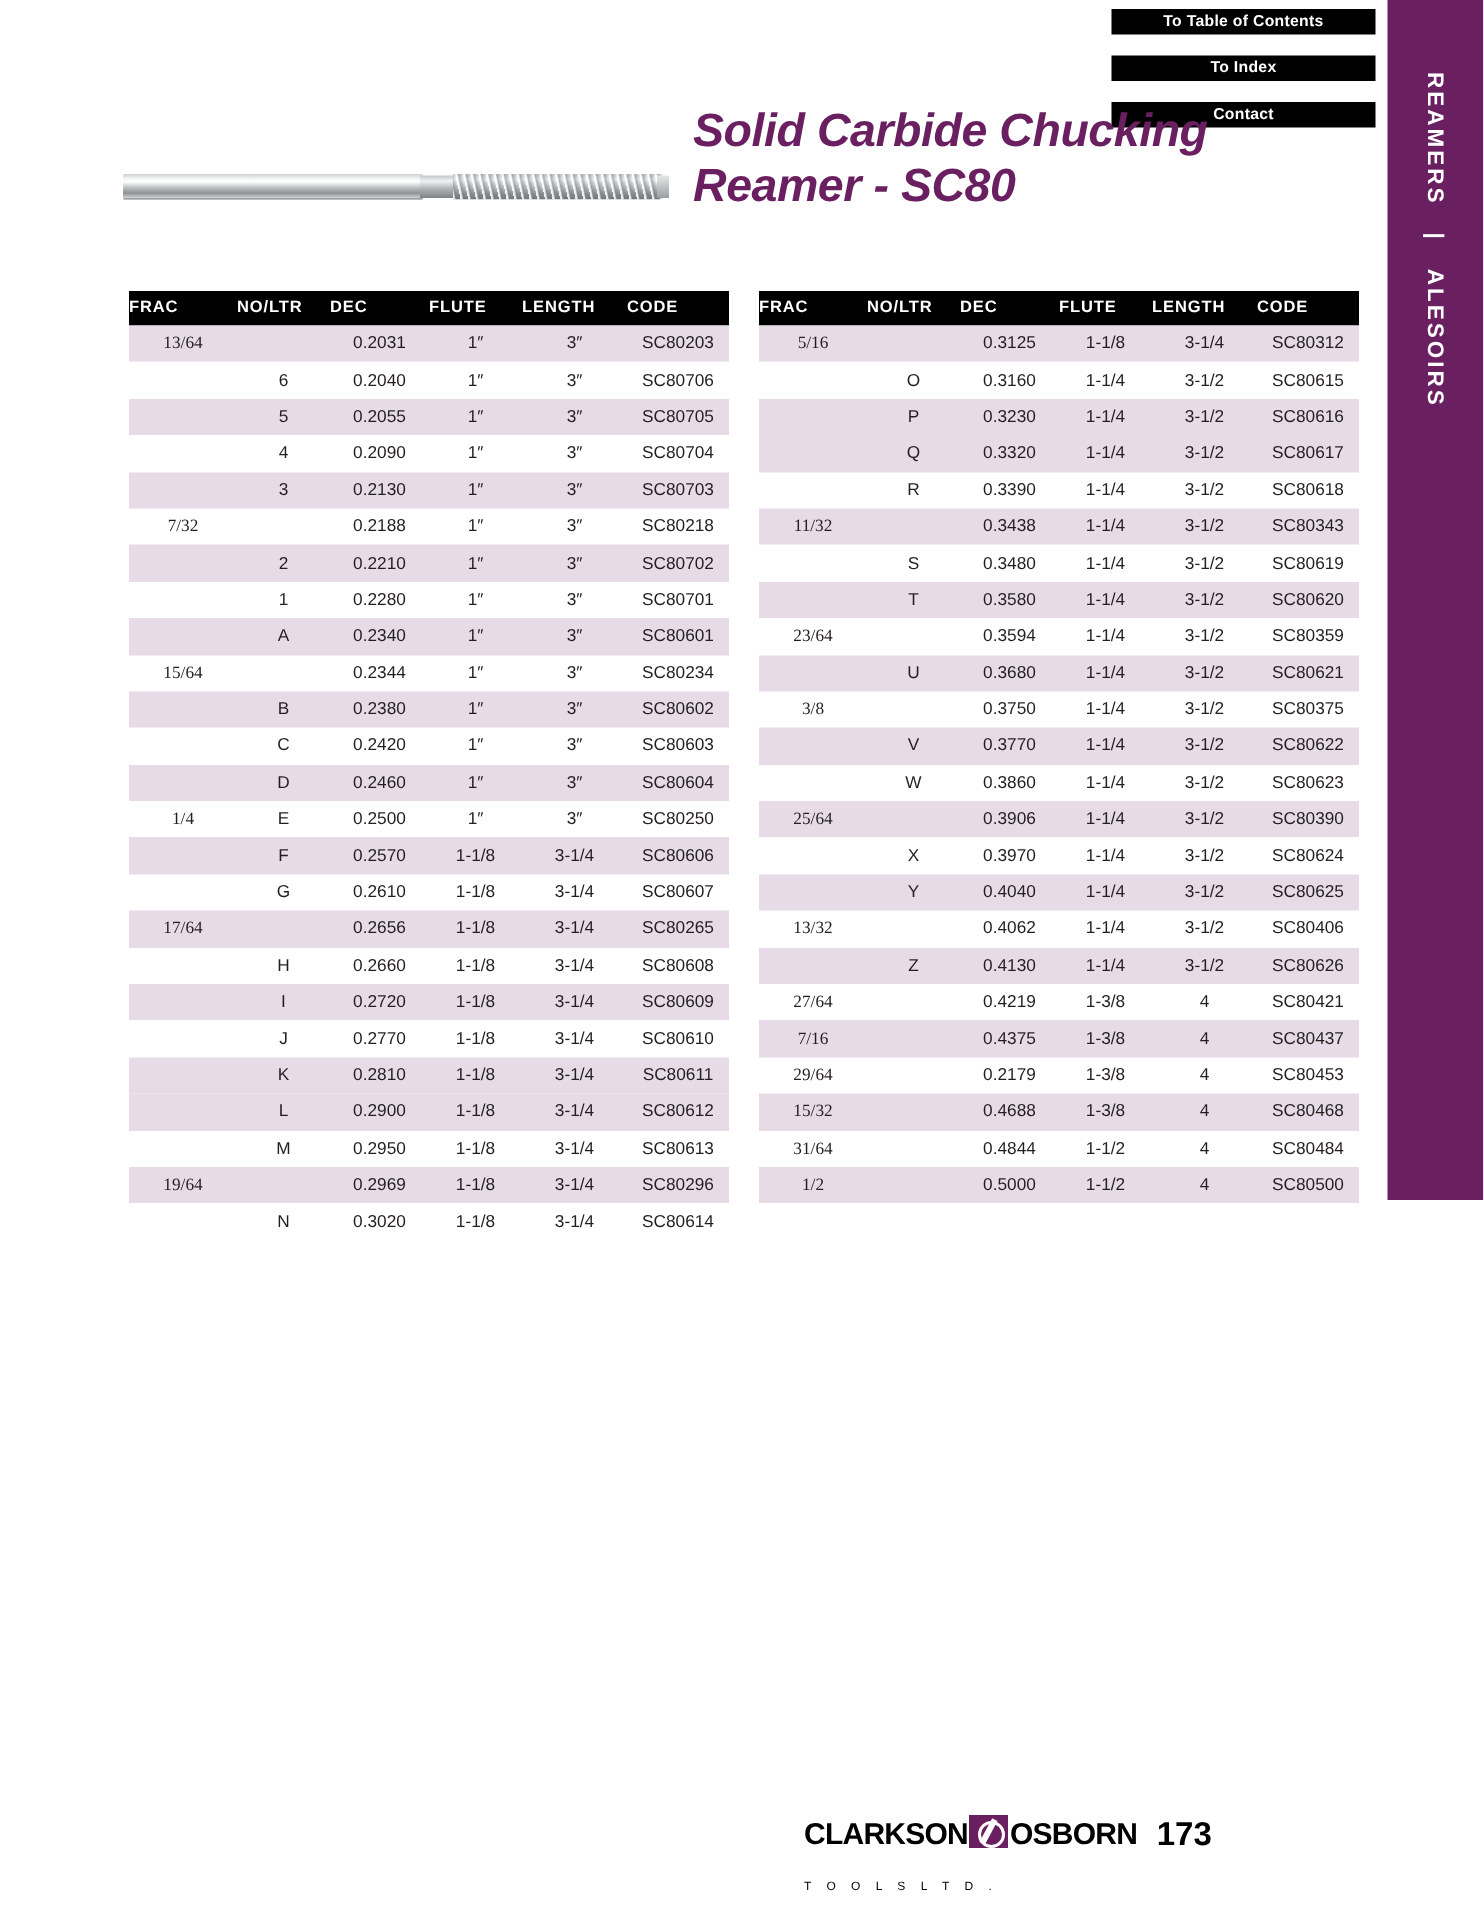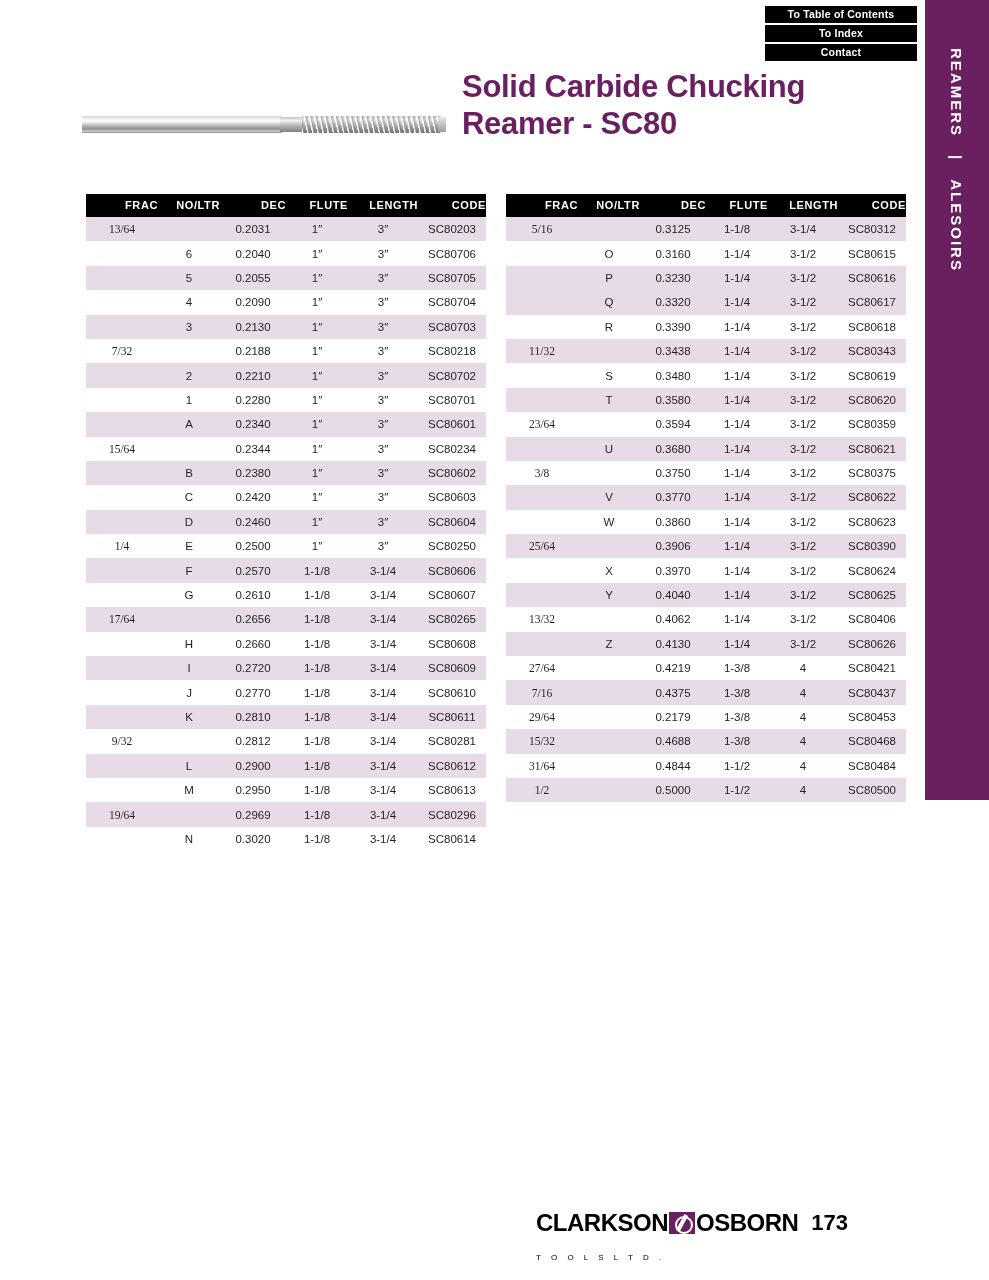--- a/index.html
+++ b/index.html
@@ -40,43 +40,44 @@
     padding-left: 48px;
   }
   #side-bar .side-text span { white-space: nowrap; }
   #side-bar .sep { padding: 0 18px; }
 
   
   #nav-buttons {
     position: absolute;
     top: 6px;
     right: 72px;
-    width: 152px;
+    width: 176px;
     display: flex;
     flex-direction: column;
-    gap: 2px;
+    gap: 14px;
   }
   #nav-buttons .nav-btn {
     background: #000000;
     color: #ffffff;
     font-size: 10.5px;
     font-weight: bold;
     text-align: center;
     padding: 2px 4px 3px 4px;
     line-height: 12px;
     letter-spacing: 0.2px;
     cursor: pointer;
   }
 
   
   #title-block {
     position: absolute;
     top: 68px;
     left: 462px;
     width: 440px;
+    font-style: italic;
   }
   #title-block .title-line {
     color: #6a2060;
     font-size: 31px;
     font-weight: bold;
     line-height: 37px;
     letter-spacing: -0.3px;
   }
 
   
@@ -131,22 +132,22 @@
   }
   #table-left { top: 194px; left: 86px; width: 400px; }
   #table-right { top: 194px; left: 506px; width: 400px; }
 
   .spec-table thead th {
     background: #000000;
     color: #ffffff;
     font-size: 11px;
     font-weight: bold;
     letter-spacing: 0.6px;
-    padding: 5px 0 6px 12px;
-    text-align: right;
+    padding: 5px 0 6px 0;
+    text-align: left;
     height: 22px;
   }
   .spec-table tbody td {
     height: 24.4px;
     padding: 0;
     text-align: center;
     vertical-align: middle;
     font-size: 11.5px;
   }
   .spec-table tbody tr.alt td { background: #e7dbe7; }
@@ -169,21 +170,21 @@
     height: 40px;
   }
   #footer-inner {
     position: absolute;
     left: 536px;
     top: 0;
     display: flex;
     align-items: flex-start;
   }
   #logo-text {
-    font-size: 24px;
+    font-size: 20px;
     font-weight: bold;
     color: #000000;
     letter-spacing: -0.5px;
     line-height: 26px;
   }
   #logo-sub {
     font-size: 8px;
     letter-spacing: 4px;
     color: #000000;
     margin-top: 17px;
@@ -424,28 +425,20 @@
           <td class="col-code">SC80610</td>
         </tr>
         <tr class="alt">
           <td class="col-frac"></td>
           <td class="col-noltr">K</td>
           <td class="col-dec">0.2810</td>
           <td class="col-flute">1-1/8</td>
           <td class="col-length">3-1/4</td>
           <td class="col-code">SC80611</td>
         </tr>
-        <tr>
-          <td class="col-frac">9/32</td>
-          <td class="col-noltr"></td>
-          <td class="col-dec">0.2812</td>
-          <td class="col-flute">1-1/8</td>
-          <td class="col-length">3-1/4</td>
-          <td class="col-code">SC80281</td>
-        </tr>
         <tr class="alt">
           <td class="col-frac"></td>
           <td class="col-noltr">L</td>
           <td class="col-dec">0.2900</td>
           <td class="col-flute">1-1/8</td>
           <td class="col-length">3-1/4</td>
           <td class="col-code">SC80612</td>
         </tr>
         <tr>
           <td class="col-frac"></td>

